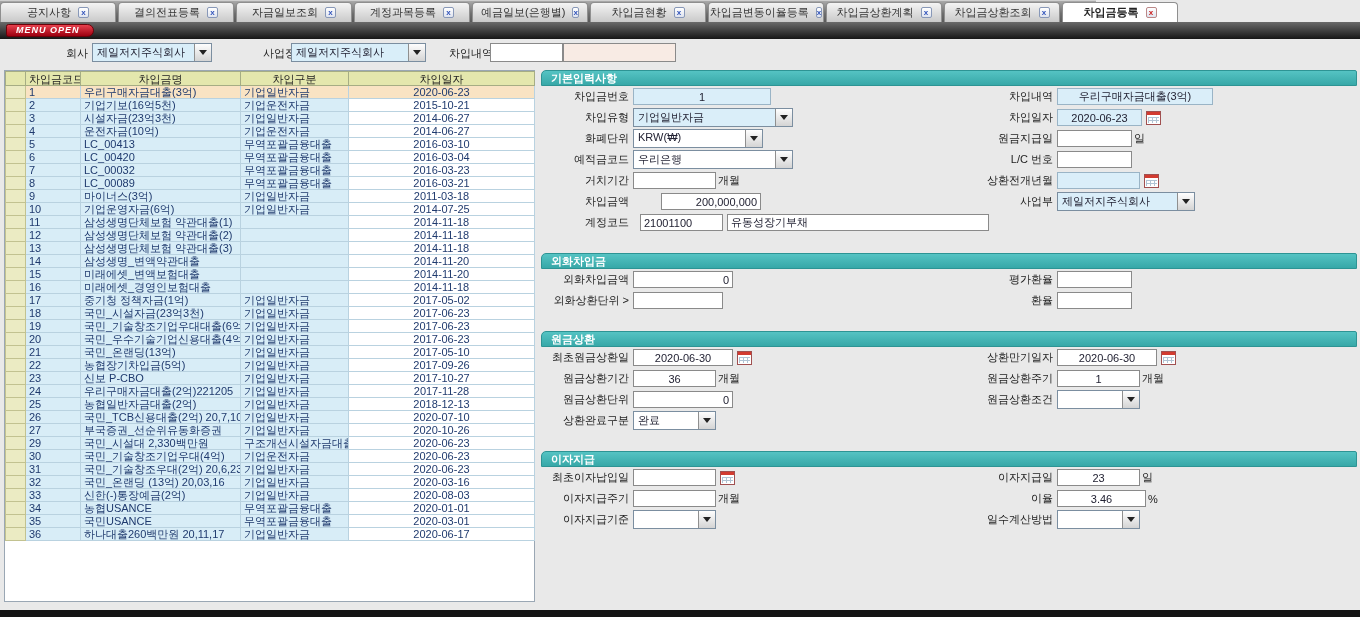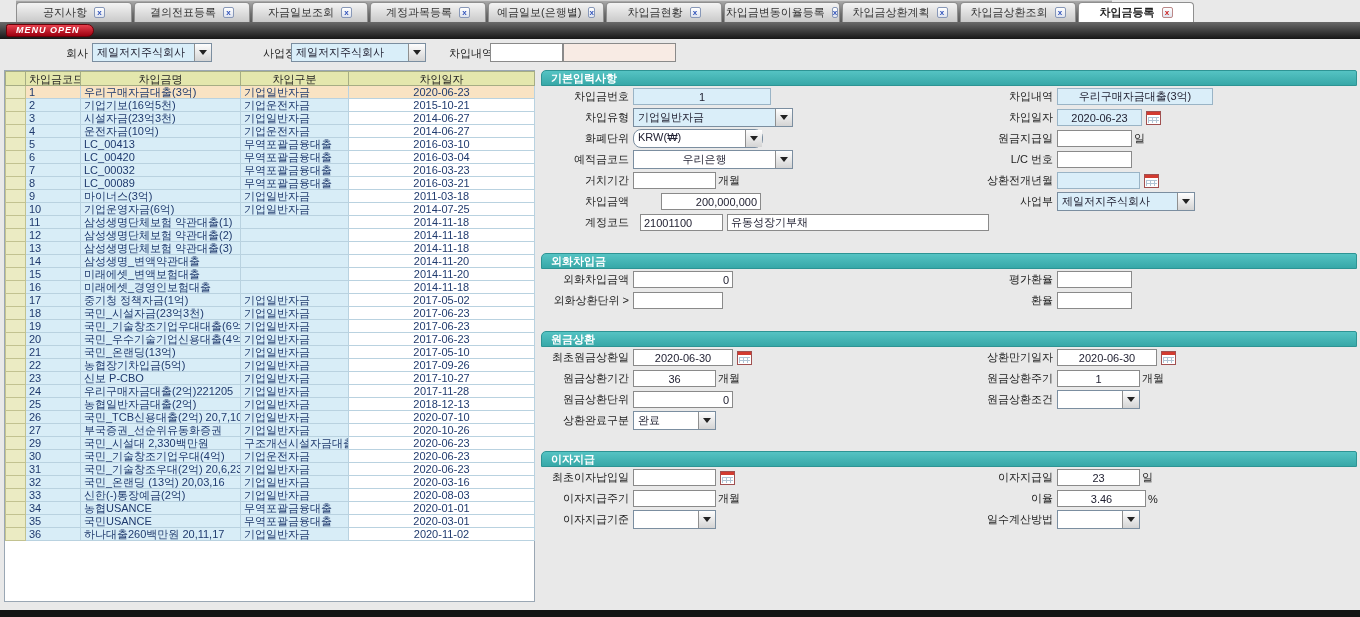--- a/index.html
+++ b/index.html
@@ -4,21 +4,21 @@
 <style>
   * { box-sizing: border-box; }
   html,body { margin:0; padding:0; }
   body {
     width:1360px; height:617px; position:relative; overflow:hidden;
     background:#e9e9e9; font-family:"Liberation Sans", sans-serif;
     font-size:11px; color:#222;
   }
   
   .tabbar {
-    position:absolute; left:16px; top:0; width:1096px; height:22px;
+    position:absolute; left:0; top:0; width:1096px; height:22px;
     background:linear-gradient(#a9a9a9,#6e6e6e 60%,#5a5a5a);
     border-top:1px solid #cfcfcf; display:flex; align-items:center;
   }
   .tab {
     height:20px; min-width:116px; padding:0 9px; margin-right:2px;
     display:flex; align-items:center; justify-content:center; gap:7px;
     background:linear-gradient(#f4f4f4,#c9c9c9);
     border:1px solid #8f8f8f; border-bottom:none;
     border-radius:4px 4px 0 0; color:#333; cursor:pointer; white-space:nowrap;
   }
@@ -439,21 +439,21 @@
           <td class="c-code">35</td>
           <td class="c-name">국민USANCE</td>
           <td class="c-type">무역포괄금융대출</td>
           <td class="c-date">2020-03-01</td>
         </tr>
         <tr>
           <td class="ind"></td>
           <td class="c-code">36</td>
           <td class="c-name">하나대출260백만원 20,11,17</td>
           <td class="c-type">기업일반자금</td>
-          <td class="c-date">2020-11-02</td>
+          <td class="c-date">2020-06-17</td>
         </tr>
       </tbody>
   </table>
 </div>
 
 <div class="formpanel">
 
   <div class="sechead first">기본입력사항</div>
   <div class="frow">
     <div class="lcol">
@@ -477,37 +477,37 @@
     </div>
     <div class="rcol">
       <span class="rlab">차입일자</span>
       <input class="fld ro cen" style="width: 85px;" value="2020-06-23">
       <span class="cal"></span>
     </div>
   </div>
   <div class="frow">
     <div class="lcol">
       <span class="lab">화폐단위</span>
-      <div class="combo w" style="width:130px;border-radius:8px;">
+      <div class="combo w" style="width:130px;">
         <span class="ctxt">KRW(₩)</span>
         <span class="cbtn">
             <span class="arr"></span>
           </span>
       </div>
     </div>
     <div class="rcol">
       <span class="rlab">원금지급일</span>
       <input class="fld" style="width: 75px;" value="">
       <span class="suffix">일</span>
     </div>
   </div>
   <div class="frow">
     <div class="lcol">
       <span class="lab">예적금코드</span>
-      <div class="combo w" style="width:160px;text-align:center;">
+      <div class="combo w" style="width:160px;">
         <span class="ctxt">우리은행</span>
         <span class="cbtn">
             <span class="arr"></span>
           </span>
       </div>
     </div>
     <div class="rcol">
       <span class="rlab">L/C 번호</span>
       <input class="fld" style="width: 75px;" value="">
     </div>

